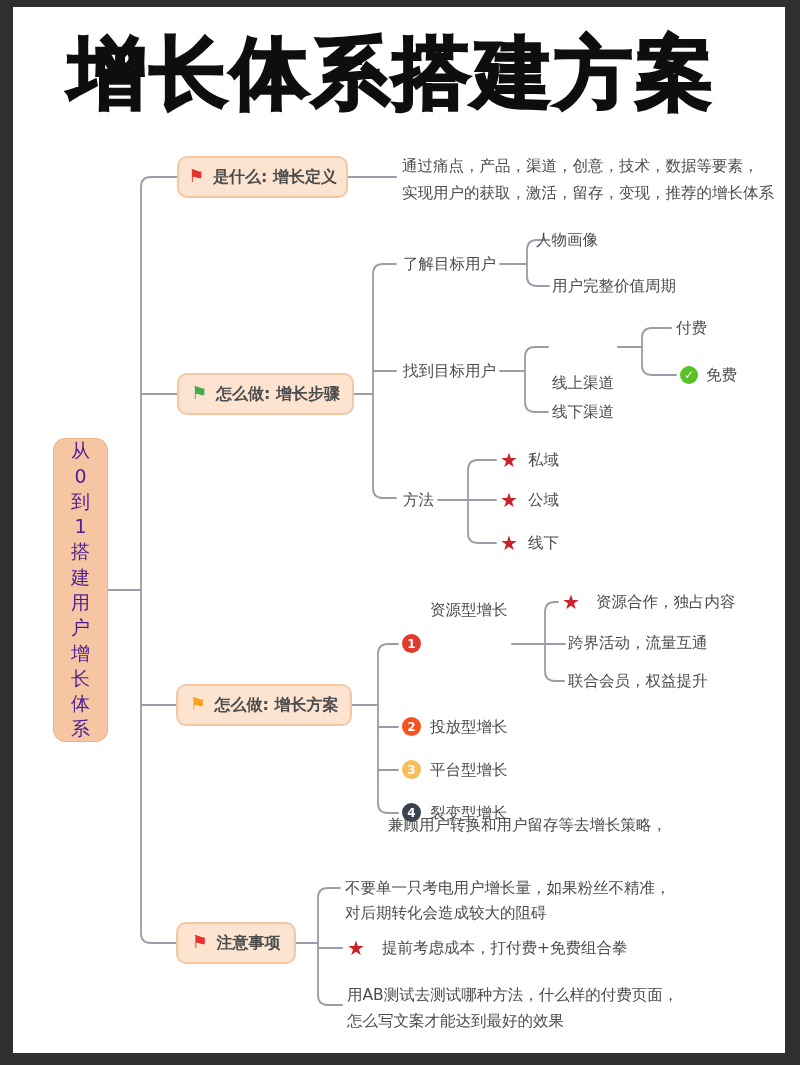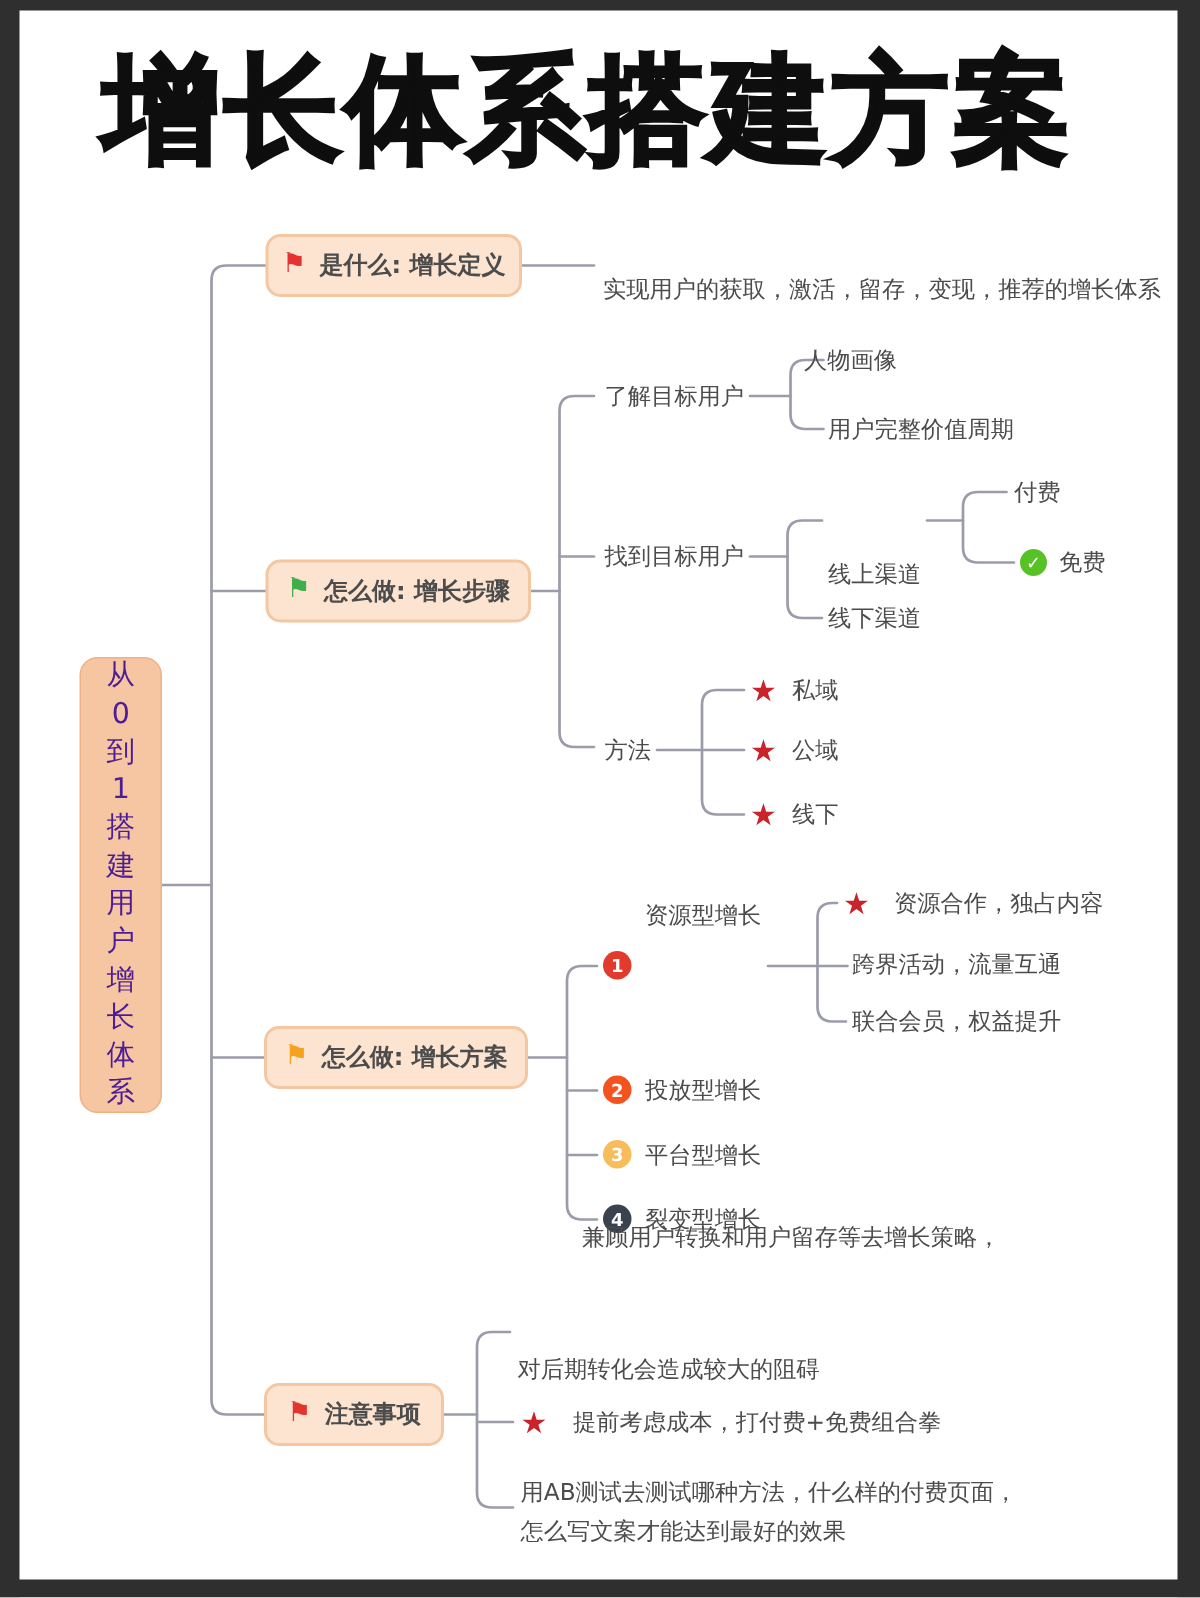--- a/index.html
+++ b/index.html
@@ -78,20 +78,21 @@
   <div class="title">增长体系搭建方案</div>
 
   <div class="node root" style="left:53px;top:438px;width:55px;height:304px;">
     <span class="root-label">从0到1搭建用户增长体系</span>
   </div>
 
   <div class="node" style="left:177px;top:156px;width:171px;height:42px;">
     <span class="flag flag-red">⚑</span>
     <span>是什么: 增长定义</span>
   </div>
+  <span class="t" style="left:402px;top:155px;">通过痛点，产品，渠道，创意，技术，数据等要素，</span>
   <span class="t" style="left:402px;top:182px;">实现用户的获取，激活，留存，变现，推荐的增长体系</span>
 
   <div class="node" style="left:177px;top:373px;width:177px;height:42px;">
     <span class="flag flag-green">⚑</span>
     <span>怎么做: 增长步骤</span>
   </div>
 
   <span class="t" style="left:403px;top:253px;">了解目标用户</span>
   <span class="t" style="left:536px;top:229px;text-align:right;">人物画像</span>
   <span class="t" style="left:552px;top:275px;">用户完整价值周期</span>
@@ -128,20 +129,21 @@
   <span class="num num-3" style="left:402px;top:760px;">3</span>
   <span class="t" style="left:430px;top:759px;">平台型增长</span>
   <span class="num num-4" style="left:402px;top:803px;">4</span>
   <span class="t" style="left:430px;top:802px;">裂变型增长</span>
 
   <div class="node" style="left:176px;top:922px;width:120px;height:42px;">
     <span class="flag flag-red">⚑</span>
     <span>注意事项</span>
   </div>
   <span class="t" style="left:345px;top:814px;margin-left:43px;">兼顾用户转换和用户留存等去增长策略，</span>
+  <span class="t" style="left:345px;top:877px;">不要单一只考电用户增长量，如果粉丝不精准，</span>
   <span class="t" style="left:345px;top:902px;">对后期转化会造成较大的阻碍</span>
   <span class="star" style="left:347px;top:936px;">★</span>
   <span class="t" style="left:382px;top:937px;">提前考虑成本，打付费+免费组合拳</span>
   <span class="t" style="left:347px;top:984px;">用AB测试去测试哪种方法，什么样的付费页面，</span>
   <span class="t" style="left:347px;top:1010px;">怎么写文案才能达到最好的效果</span>
 
   <div class="frame top"></div>
   <div class="frame left"></div>
   <div class="frame right"></div>
   <div class="frame bottom"></div>

